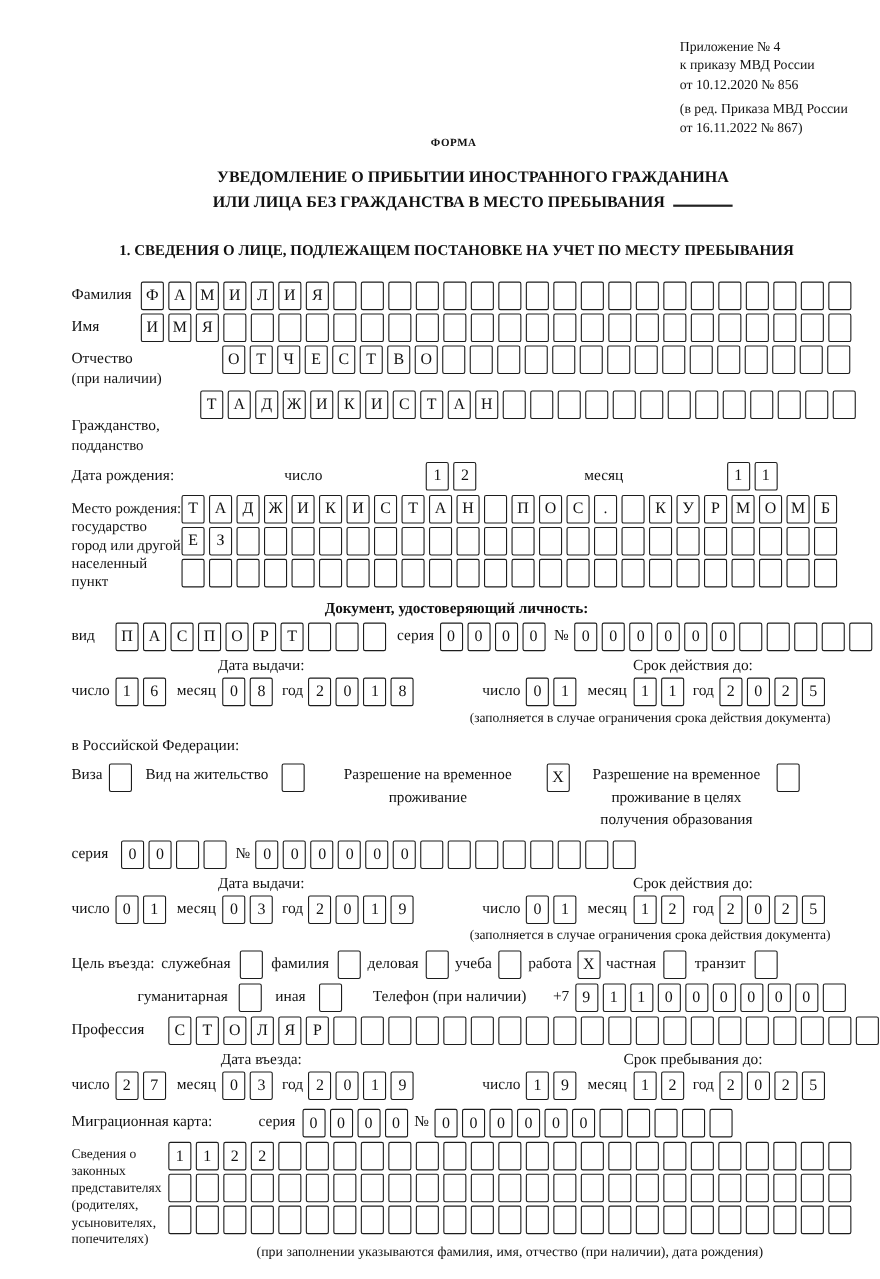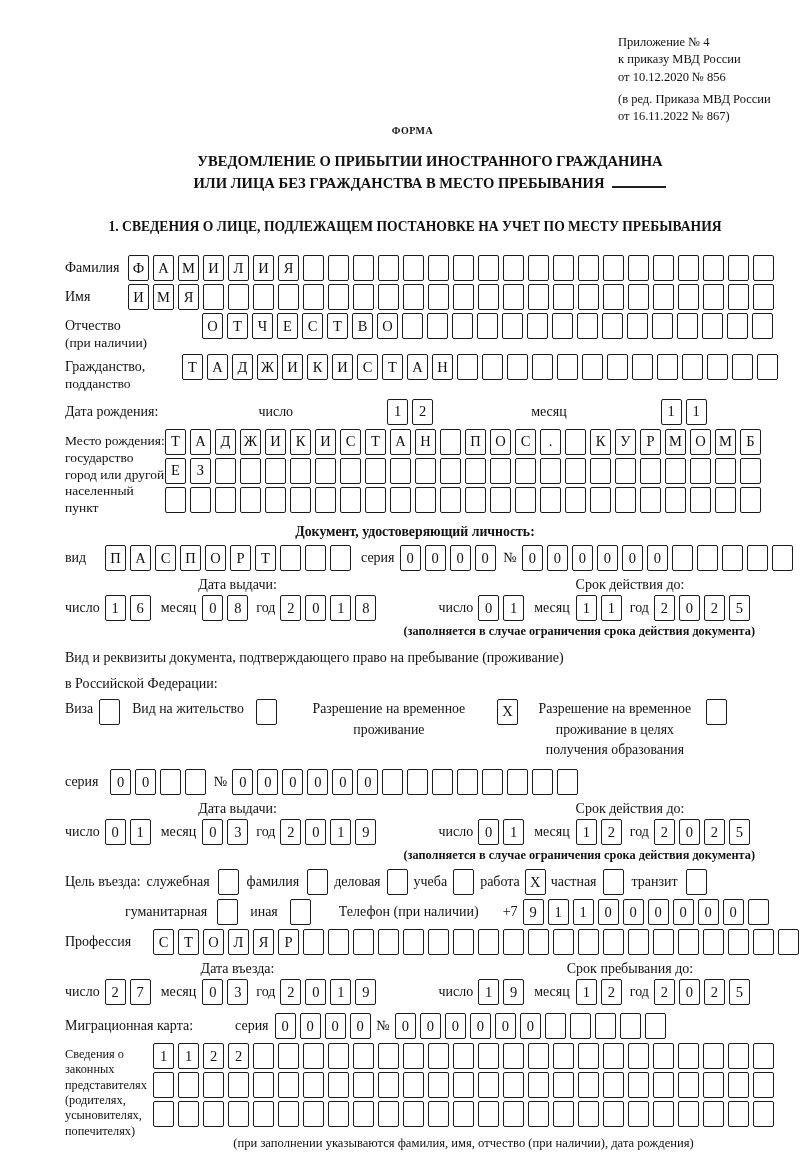--- a/index.html
+++ b/index.html
@@ -23,30 +23,30 @@
   .lbl.nopad{padding-top:0;}
   .lbl2{display:block;font-size:13.5px;}
   .cells{display:flex;gap:4px;flex:none;}
   .cell{
     width:21px;height:26px;flex:none;box-sizing:border-box;
     border:1.6px solid #1c1c1c;border-radius:2px;
     display:inline-flex;align-items:center;justify-content:center;
     font-size:14.5px;background:#fff;
   }
   .rows-col{display:flex;flex-direction:column;gap:3px;}
-  .w-sur{width:63px;} .w-pat{width:137px;} .w-cit{width:117px;} .w-bp{width:100px;font-size:13px;} .w-rep{width:88px;font-size:12.3px;}
+  .w-sur{width:63px;} .w-pat{width:137px;} .w-cit{width:117px;margin-top:20px;} .w-bp{width:100px;font-size:13px;} .w-rep{width:88px;font-size:12.3px;}
   .doc-heading{text-align:center;font-weight:bold;font-size:13.8px;margin:7px 0 5px -30px;}
   .gap8{width:8px;flex:none;} .gap12{width:12px;flex:none;} .gap6{width:6px;flex:none;} .gap5{width:5px;flex:none;} .gap10{width:10px;flex:none;}
   
   .dhead-row{display:flex;font-size:14px;margin-top:6px;justify-content:flex-end;}
   .dhead-l{width:345px;text-align:center;}
   .dhead-r{width:330px;margin-left:55px;text-align:center;}
   .date-line{display:flex;align-items:center;margin-top:2px;}
   .date-line .lbl{padding-top:0;}
-  .note-right{font-size:12.3px;text-align:right;padding-right:40px;margin:3px 0 6px 0;font-weight:bold;}
+  .note-right{font-size:12.3px;text-align:right;padding-right:40px;margin:3px 0 6px 0;}
   .intro{font-size:14px;line-height:1.85;margin-top:4px;}
   .optrow{display:flex;align-items:flex-start;margin-top:2px;}
   .optlabel{font-size:13.8px;line-height:1.5;font-family:Liberation Serif, serif;}
   .optlabel.c{text-align:center;}
   .note-bottom{font-size:12.6px;text-align:center;margin-left:120px;margin-top:6px;}
   .mt6{margin-top:6px;gap:44px;} .mt4{margin-top:4px;}
 </style>
 </head>
 <body>
 
@@ -406,21 +406,20 @@
     <div class="cells">
         <span class="cell">2</span>
         <span class="cell">0</span>
         <span class="cell">2</span>
         <span class="cell">5</span>
       </div>
   </div>
   <div class="note-right">(заполняется в случае ограничения срока действия документа)</div>
 
   <div class="intro">
-    <div>Вид и реквизиты документа, подтверждающего право на пребывание (проживание)</div>
     <div>в Российской Федерации:</div>
   </div>
 
   <div class="optrow">
     <span class="optlabel">Виза</span>
       <span class="gap6"></span>
     <span class="cell"></span>
     <span class="gap12"></span>
     <span class="optlabel">Вид на жительство</span>
       <span class="gap12"></span>

